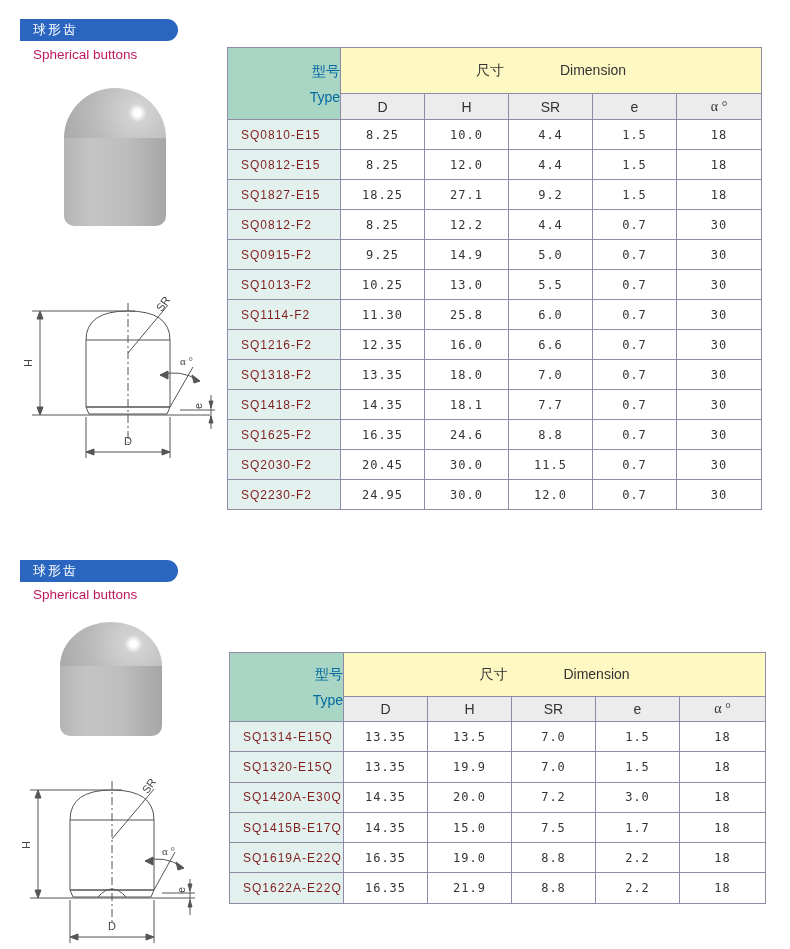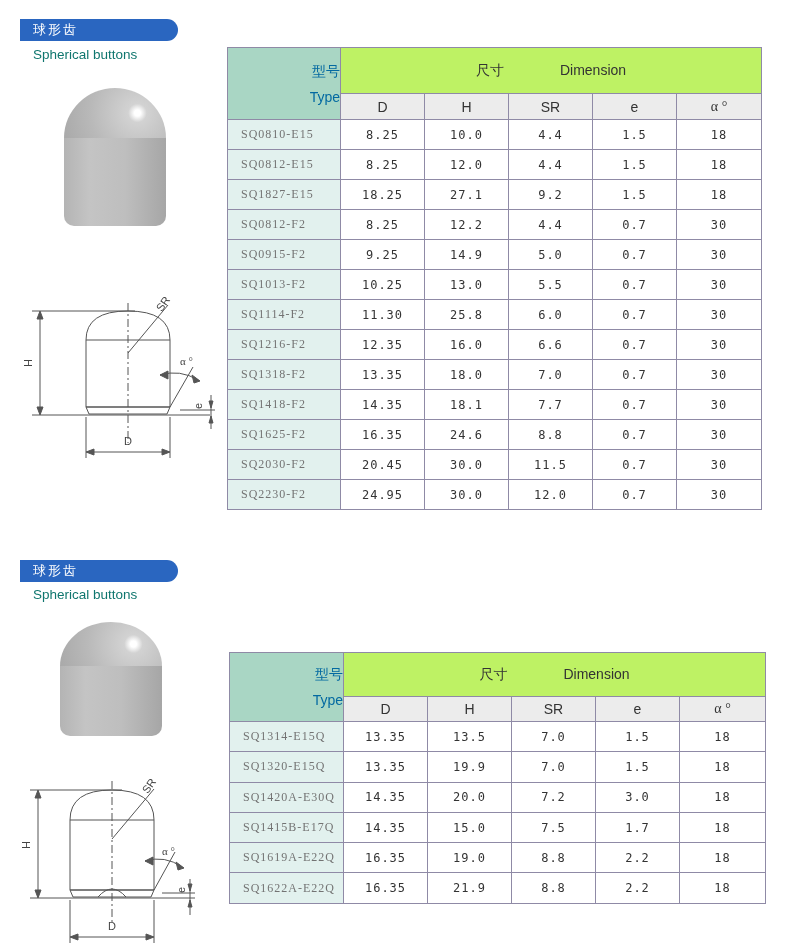--- a/index.html
+++ b/index.html
@@ -9,21 +9,21 @@
     font-family:"Liberation Sans", "DejaVu Sans", sans-serif;
     color:#333;
   }
   .badge {
     position:absolute; left:20px; width:158px; height:22px;
     background:#2a66c0; color:#fff; font-size:13px; line-height:22px;
     padding-left:13px; box-sizing:border-box; letter-spacing:2px;
     border-radius:0 12px 12px 0;
   }
   .subtitle {
-    position:absolute; left:33px; font-size:13.5px; color:#0f766e;
+    position:absolute; left:33px; font-size:13.5px; color:#be185d;
   }
   
   .product {
     position:absolute;
   }
   .product .dome {
     position:absolute; left:0; top:0; width:100%;
     border-radius:50% 50% 0 0 / 100% 100% 0 0;
     background:radial-gradient(circle at 72% 50%, #ffffff 0 4%, #d2d2d2 12%, #b9b9b9 60%, #a9a9a9 100%);
   }
@@ -36,26 +36,26 @@
   .drawing { position:absolute; }
   .drawing svg { display:block; }
   
   table.spec {
     position:absolute; border-collapse:collapse; table-layout:fixed;
     font-size:12.5px;
   }
   table.spec td, table.spec th {
     border:1px solid #8f8aa6; padding:0; text-align:center; font-weight:normal;
   }
-  table.spec th.grp { background:#bef264; color:#333; font-size:14px; }
+  table.spec th.grp { background:#fef9c3; color:#333; font-size:14px; }
   table.spec th.type { background:#a9d6c4; color:#0369a1; font-size:14px; line-height:26px;text-align:right; }
   table.spec th.sub { background:#ececec; color:#333; font-size:14px; }
   table.spec td.model {
-    background:#e2f1ee; color:#737373; text-align:left; padding-left:13px;
-    font-family:Liberation Serif, serif; font-size:12px; letter-spacing:1px;
+    background:#e2f1ee; color:#7f1d1d; text-align:left; padding-left:13px;
+    font-family:Liberation Sans, sans-serif; font-size:12px; letter-spacing:1px;
   }
   table.spec td.val {
     background:#ffffff; color:#333;
     font-family:"DejaVu Sans Mono", "Liberation Mono", monospace; font-size:12px; letter-spacing:1px;
   }
   .gap { display:inline-block; width:56px; }
 </style>
 </head>
 <body>
 

